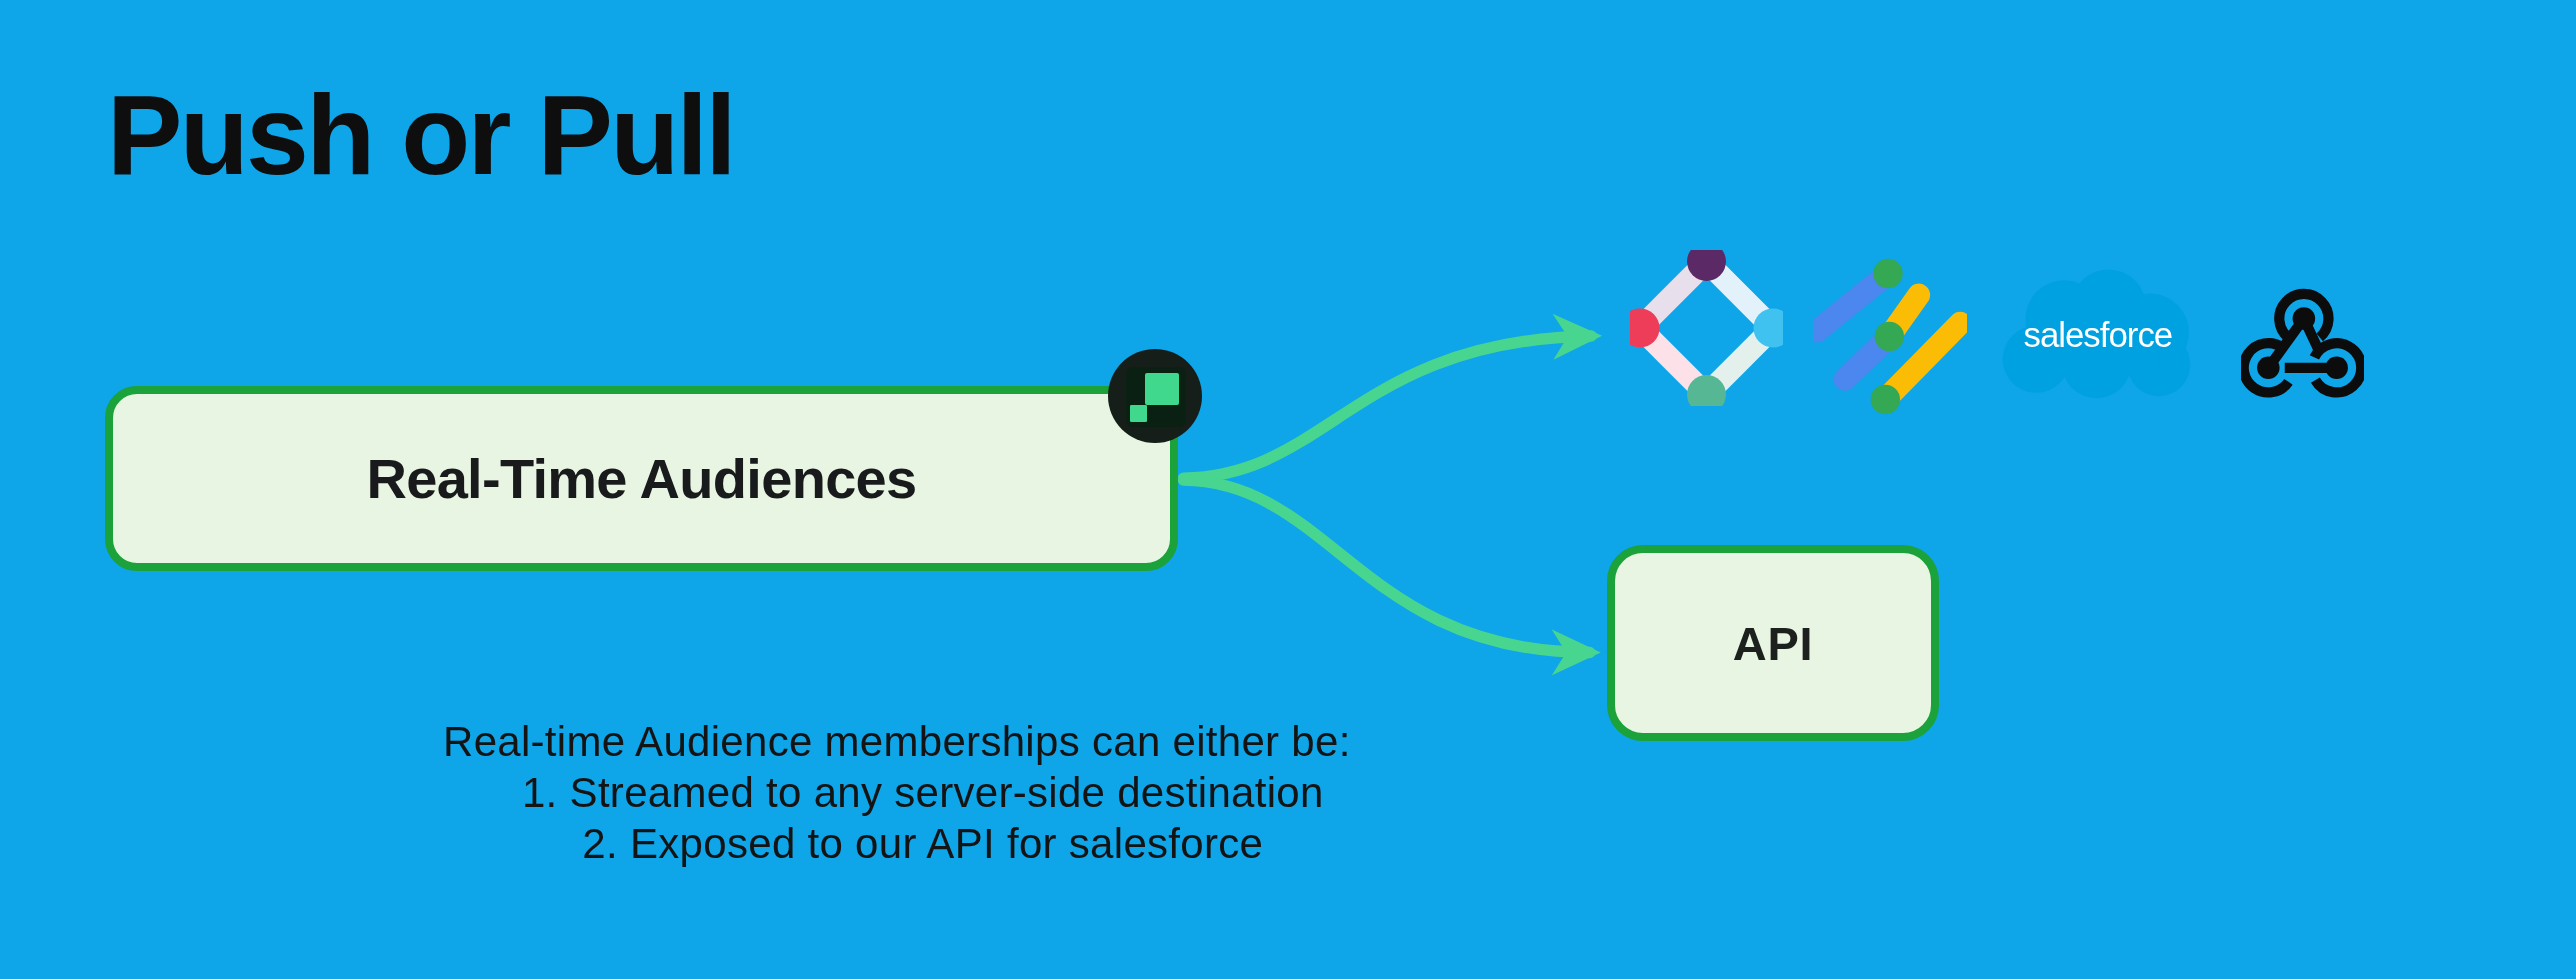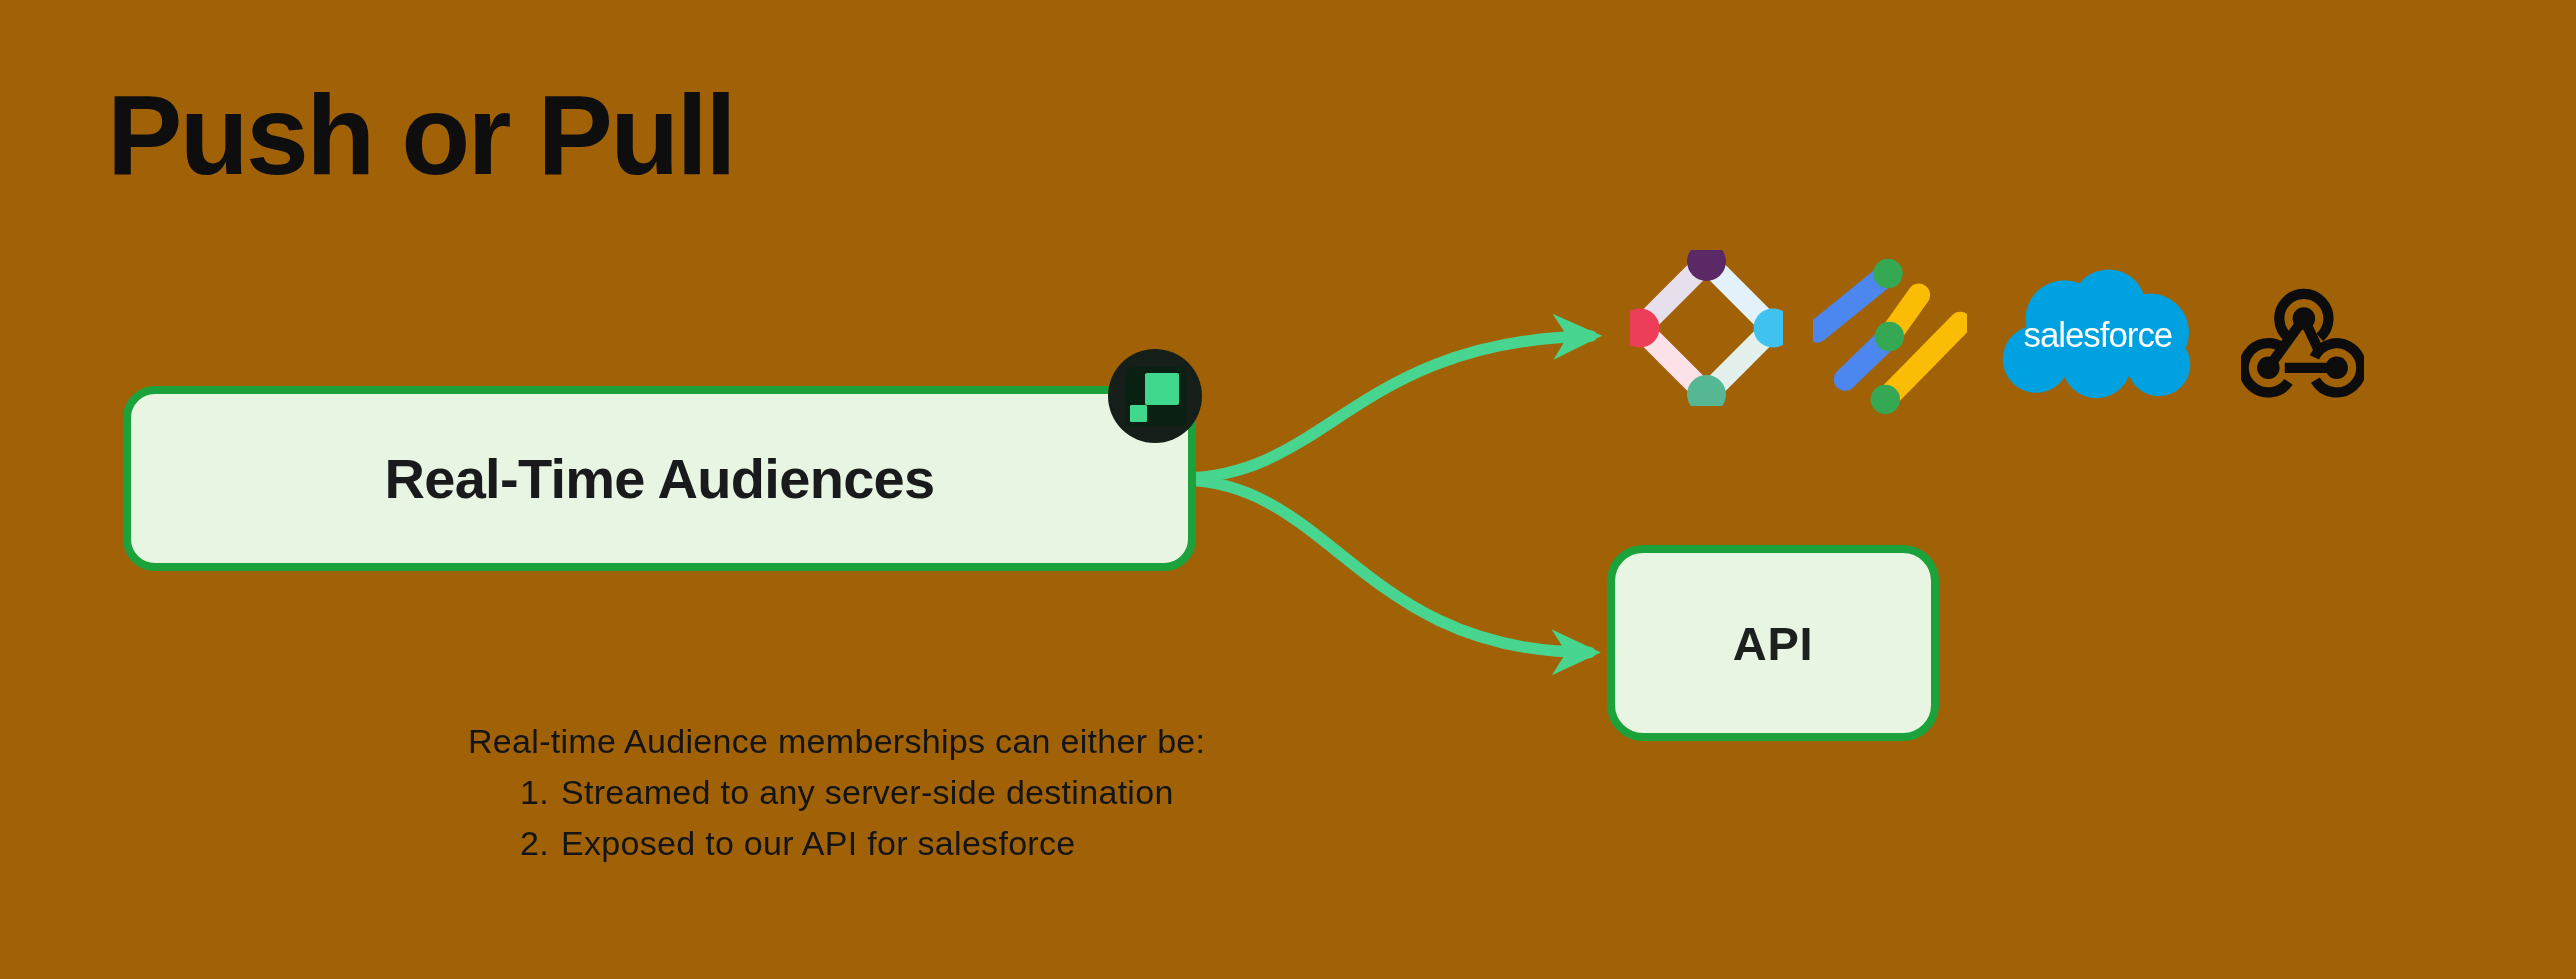--- a/index.html
+++ b/index.html
@@ -1,37 +1,38 @@
 <!DOCTYPE html>
 <html style="font-size:10.7px"><head>
 <meta charset="utf-8">
 <style>
   html,body{margin:0;padding:0;background:#ffffff;}
   .canvas{
     position:relative;
     width:2576px;height:979px;
-    background:#a16207;
+    background:#0ea5e9;
     overflow:hidden;
     font-family:"Liberation Sans",sans-serif;
     color:#121212;
+    text-align:center;
   }
   .page-title{
     position:absolute;left:107px;top:79px;
     font-size:113px;font-weight:800;letter-spacing:-2.7px;
     color:#0e0e0f;line-height:1;margin:0;
   }
   .node{
     position:absolute;
     background:#e9f5e3;
     border:8.7px solid #1ba23a;
     display:flex;align-items:center;justify-content:center;
     box-sizing:border-box;
   }
   .node-rta{
-    left:123px;top:386px;width:1073px;height:185px;border-radius:32px;
+    left:105px;top:386px;width:1073px;height:185px;border-radius:32px;
   }
   .node-rta .node-label{
     font-size:56px;font-weight:700;color:#191a1c;letter-spacing:-0.7px;
   }
   .node-api{
     left:1607px;top:545px;width:332px;height:196px;border-radius:36px;
   }
   .node-api .node-label{
     font-size:47px;font-weight:700;color:#1c211e;letter-spacing:0.7px;
   }
@@ -47,21 +48,21 @@
     position:absolute;left:19px;top:6px;width:34px;height:32px;
     background:#3fd88c;border-radius:2px;
   }
   .badge-sq-small{
     position:absolute;left:4px;top:38px;width:17px;height:17px;
     background:#3fd88c;border-radius:1.3px;
   }
   .arrows,.logo{position:absolute;}
   .notes{
     position:absolute;left:443px;top:716px;
-    font-size:34px;line-height:51px;color:#141414;letter-spacing:0.3px;margin-left:25px;
+    font-size:42px;line-height:51px;color:#141414;letter-spacing:0.3px;
   }
   .notes p{margin:0;}
   .notes ol{list-style:none;margin:0;padding:0 0 0 52px;}
   .notes li{margin:0;}
   .notes .num{margin-right:12px;}
   .sf-word{
     font-family:"Liberation Sans",sans-serif;
     font-weight:400;letter-spacing:-1.5px;
   }
 </style>

